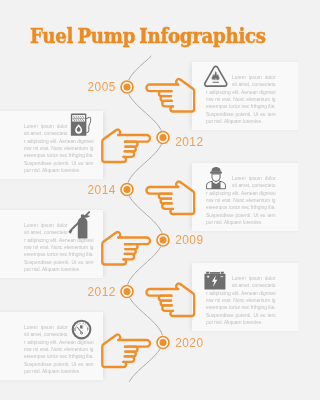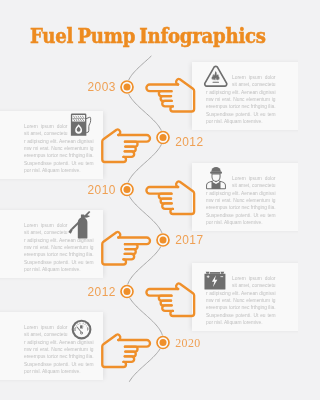--- a/index.html
+++ b/index.html
@@ -237,19 +237,19 @@
     <path d="M 32.4 8.4 L 5.6 8.4 A 3.15 3.15 0 0 0 5.6 14.7 L 26.1 14.7"></path>
     <path d="M 26.1 14.7 L 16.5 14.7 A 2.3 2.3 0 0 0 16.5 19.3 L 25.7 19.3"></path>
     <path d="M 25.7 19.3 L 18.2 19.3 A 2.3 2.3 0 0 0 18.2 23.9 L 26.3 23.9"></path>
     <path d="M 26.3 23.9 L 20.0 23.9 A 2.6 2.6 0 0 0 20.0 29.1 L 27.5 29.1"></path>
     <path d="M 32.4 8.4 A 2.6 2.6 0 0 1 31.2 4.1 A 2.3 2.3 0 0 1 34.0 3.4 L 46.4 12.4 A 2.6 2.6 0 0 1 47.5 14.6 L 47.5 31.5 A 2.4 2.4 0 0 1 45.1 33.9 L 27.5 33.9 A 2.4 2.4 0 0 1 27.5 29.1"></path>
   </g>
           </g>
         </g>
       </svg>
     </div>
-    <div class="yr" style="left: 87.5px; top: 80.2px;">2003</div>
+    <div class="yr" style="left: 87.5px; top: 80.2px;">2005</div>
     <div class="yr" style="left: 175.2px; top: 135px;">2012</div>
-    <div class="yr" style="left: 87.5px; top: 182.7px;">2010</div>
-    <div class="yr" style="left: 175.2px; top: 233.2px;">2017</div>
+    <div class="yr" style="left: 87.5px; top: 182.7px;">2014</div>
+    <div class="yr" style="left: 175.2px; top: 233.2px;">2009</div>
     <div class="yr" style="left: 87.5px; top: 284.7px;">2012</div>
-    <div class="yr" style="left: 175.2px; top: 335.7px; font-family: Liberation Serif, serif;">2020</div>
+    <div class="yr" style="left: 175.2px; top: 335.7px;">2020</div>
   </div>
 
 </body></html>

